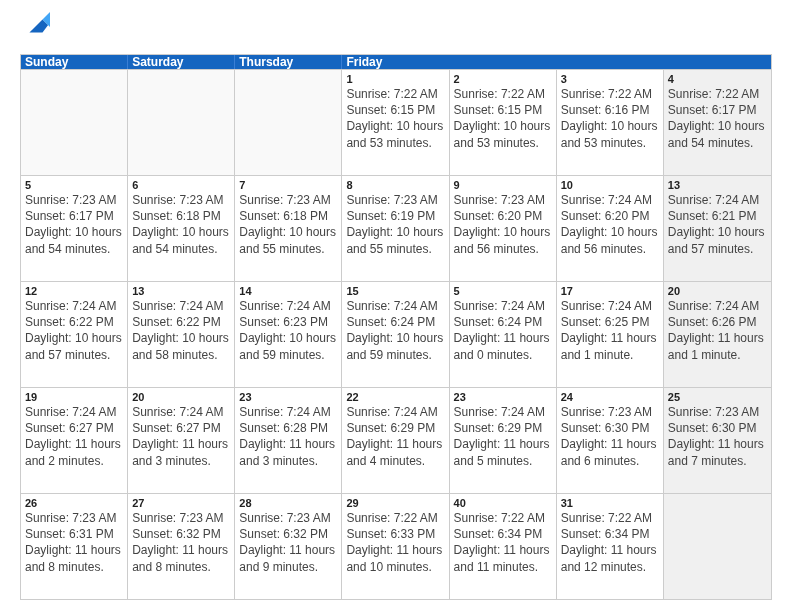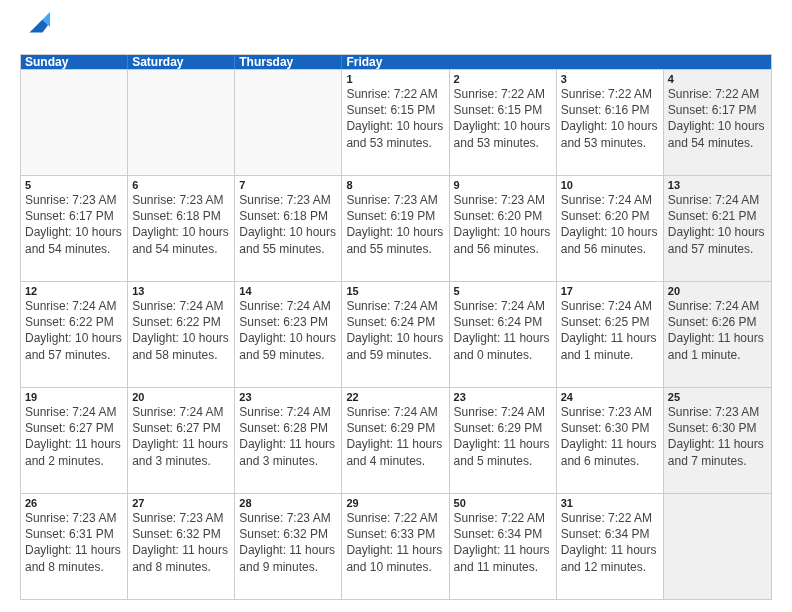--- a/index.html
+++ b/index.html
@@ -255,21 +255,21 @@
           </div>
           <div class="cal-cell">
             <div class="day-number">28</div>
             <div class="day-info">Sunrise: 7:23 AM<br>Sunset: 6:32 PM<br>Daylight: 11 hours and 9 minutes.</div>
           </div>
           <div class="cal-cell">
             <div class="day-number">29</div>
             <div class="day-info">Sunrise: 7:22 AM<br>Sunset: 6:33 PM<br>Daylight: 11 hours and 10 minutes.</div>
           </div>
           <div class="cal-cell">
-            <div class="day-number">50</div>
+            <div class="day-number">40</div>
             <div class="day-info">Sunrise: 7:22 AM<br>Sunset: 6:34 PM<br>Daylight: 11 hours and 11 minutes.</div>
           </div>
           <div class="cal-cell">
             <div class="day-number">31</div>
             <div class="day-info">Sunrise: 7:22 AM<br>Sunset: 6:34 PM<br>Daylight: 11 hours and 12 minutes.</div>
           </div>
           <div class="cal-cell empty shaded"></div>
         </div>
       </div>
   </div>

